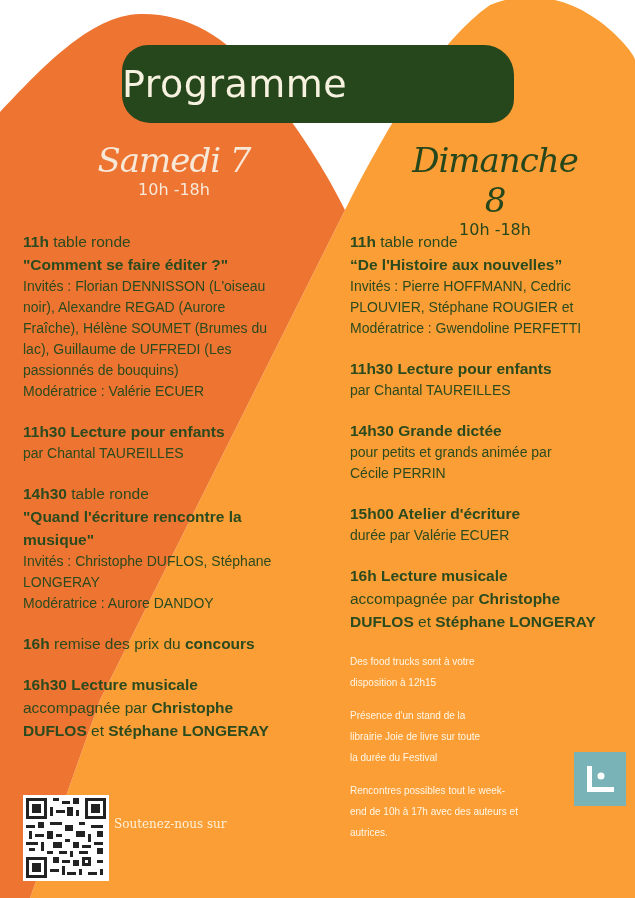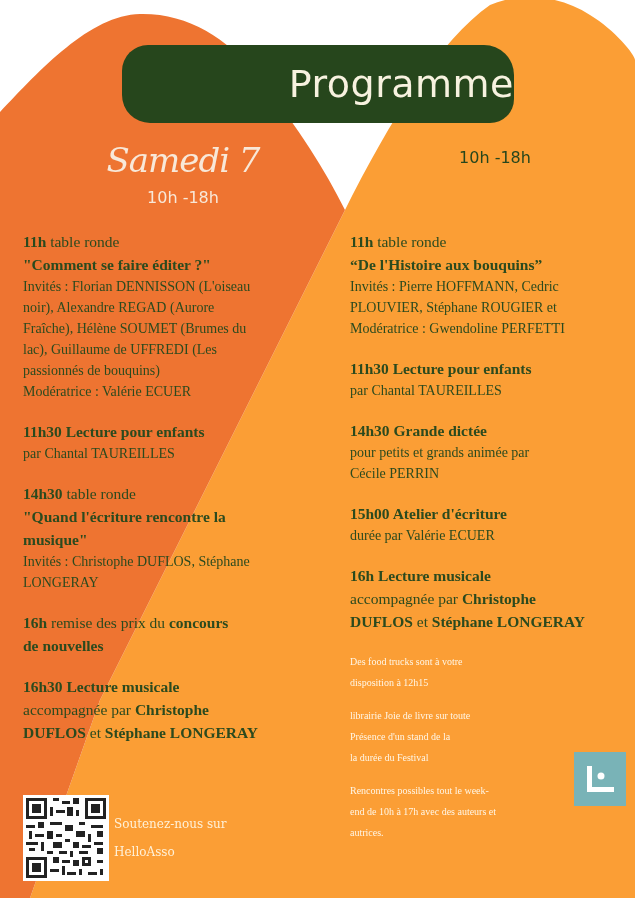--- a/index.html
+++ b/index.html
@@ -1,27 +1,27 @@
 <!DOCTYPE html>
 <html><head>
 <meta charset="utf-8">
 <style>
   html, body { margin:0; padding:0; }
   body { width:635px; height:898px; position:relative; overflow:hidden; background:#ffffff;
          font-family:"Liberation Sans", "DejaVu Sans", sans-serif; }
   .bg { position:absolute; left:0; top:0; width:635px; height:898px; }
   .title-pill { position:absolute; left:122px; top:45px; width:392px; height:78px; background:#26461c;
-                border-radius:26px 30px 24px 28px; display:flex; align-items:center; justify-content:flex-end; }
+                border-radius:26px 30px 24px 28px; display:flex; align-items:center; justify-content:flex-start; }
   .title-pill span { color:#f7f2df; font-size:38px; letter-spacing:0.5px; font-family:"DejaVu Sans", sans-serif; }
   .day-head { position:absolute; text-align:center; }
   .day-name { font-family:"DejaVu Serif", serif; font-style:italic; font-size:34px; line-height:40px; letter-spacing:-1px; }
-  .day-hours { font-size:16px; font-family:"DejaVu Sans", sans-serif; margin-top:8px; }
-  .sat-head { left:93px; top:140px; width:180px; color:#f8e8d8; }
+  .day-hours { font-size:16px; font-family:"DejaVu Sans", sans-serif; margin-top:0px; }
+  .sat-head { left:84px; top:140px; width:180px; color:#f8e8d8; }
   .sun-head { left:405px; top:140px; width:180px; color:#26461c; }
-  .col { position:absolute; color:#2b4a1e; font-family:Liberation Serif, serif; }
+  .col { position:absolute; color:#2b4a1e; font-family:Liberation Sans, sans-serif; }
   .left-col { left:23px; top:230px; width:300px; }
   .right-col { left:350px; top:230px; width:275px; }
   .ev { margin-bottom:18px; }
   .ln { font-size:14px; line-height:21px; white-space:nowrap; }
   .ln.big { font-size:15.5px; line-height:23px; }
   b { font-weight:bold; }
   .note { color:#fff6e6; font-size:10px; line-height:21px; margin-bottom:12px; }
   .qr { position:absolute; left:23px; top:795px; width:86px; height:86px; background:#fff; }
   .support { position:absolute; left:114px; top:810px; color:#fff1d8; font-family:"DejaVu Serif", serif; font-weight:normal; font-size:12px; line-height:28px; }
   .libr-logo { position:absolute; left:574px; top:752px; width:52px; height:54px; background:#79b3b7; }
@@ -39,20 +39,21 @@
 <div class="title-pill">
   <span>Programme</span>
 </div>
 
 <div class="day-head sat-head">
   <div class="day-name">Samedi 7</div>
   <div class="day-hours">10h -18h</div>
 </div>
 
 <div class="day-head sun-head">
+  <div class="day-name">Dimanche 8</div>
   <div class="day-hours">10h -18h</div>
 </div>
 
 <div class="col left-col">
   <div class="ev">
     <div class="ln big"><b>11h</b><span> table ronde</span></div>
     <div class="ln big"><b>"Comment se faire éditer ?"</b></div>
     <div class="ln">Invités : Florian DENNISSON (L'oiseau</div>
     <div class="ln">noir), Alexandre REGAD (Aurore</div>
     <div class="ln">Fraîche), Hélène SOUMET (Brumes du</div>
@@ -65,38 +66,38 @@
     <div class="ln big"><b>11h30 Lecture pour enfants</b></div>
     <div class="ln">par Chantal TAUREILLES</div>
   </div>
 
   <div class="ev">
     <div class="ln big"><b>14h30</b><span> table ronde</span></div>
     <div class="ln big"><b>"Quand l'écriture rencontre la</b></div>
     <div class="ln big"><b>musique"</b></div>
     <div class="ln">Invités : Christophe DUFLOS, Stéphane</div>
     <div class="ln">LONGERAY</div>
+    <div class="ln">Modératrice : Aurore DANDOY</div>
   </div>
 
   <div class="ev">
     <div class="ln big"><b>16h</b><span> remise des prix du </span><b>concours</b></div>
-    <div class="ln big"><b>de nouvelles</b></div>
   </div>
 
   <div class="ev">
     <div class="ln big"><b>16h30 Lecture musicale</b></div>
     <div class="ln big"><span>accompagnée par </span><b>Christophe</b></div>
     <div class="ln big"><b>DUFLOS</b><span> et </span><b>Stéphane LONGERAY</b></div>
   </div>
 </div>
 
 <div class="col right-col">
   <div class="ev">
     <div class="ln big"><b>11h</b><span> table ronde</span></div>
-    <div class="ln big"><b>“De l'Histoire  aux bouquins”</b></div>
+    <div class="ln big"><b>“De l'Histoire  aux nouvelles”</b></div>
     <div class="ln">Invités : Pierre HOFFMANN, Cedric</div>
     <div class="ln">PLOUVIER, Stéphane ROUGIER et</div>
     <div class="ln">Modératrice : Gwendoline PERFETTI</div>
   </div>
 
   <div class="ev">
     <div class="ln big"><b>11h30 Lecture pour enfants</b></div>
     <div class="ln">par Chantal TAUREILLES</div>
   </div>
 
@@ -115,22 +116,22 @@
     <div class="ln big"><b>16h Lecture musicale</b></div>
     <div class="ln big"><span>accompagnée par </span><b>Christophe</b></div>
     <div class="ln big"><b>DUFLOS</b><span> et </span><b>Stéphane LONGERAY</b></div>
   </div>
 
   <div class="note">
     <div>Des food trucks sont à votre</div>
     <div>disposition à 12h15</div>
   </div>
   <div class="note">
+    <div>Présence d'un stand de la</div>
     <div>librairie Joie de livre sur toute</div>
-    <div>Présence d'un stand de la</div>
     <div>la durée du Festival</div>
   </div>
   <div class="note">
     <div>Rencontres possibles tout le week-</div>
     <div>end de 10h à 17h avec des auteurs et</div>
     <div>autrices.</div>
   </div>
 </div>
 
 <div class="libr-logo">
@@ -198,14 +199,13 @@
         <rect x="15" y="26" width="3" height="1"></rect>
         <rect x="19" y="25" width="1" height="2"></rect>
         <rect x="22" y="26" width="3" height="1"></rect>
         <rect x="26" y="25" width="1" height="2"></rect>
     </g>
   </svg>
 </div>
 
 <div class="support">
   <div>Soutenez-nous sur</div>
-  <div>HelloAsso</div>
 </div>
 
 </body></html>

